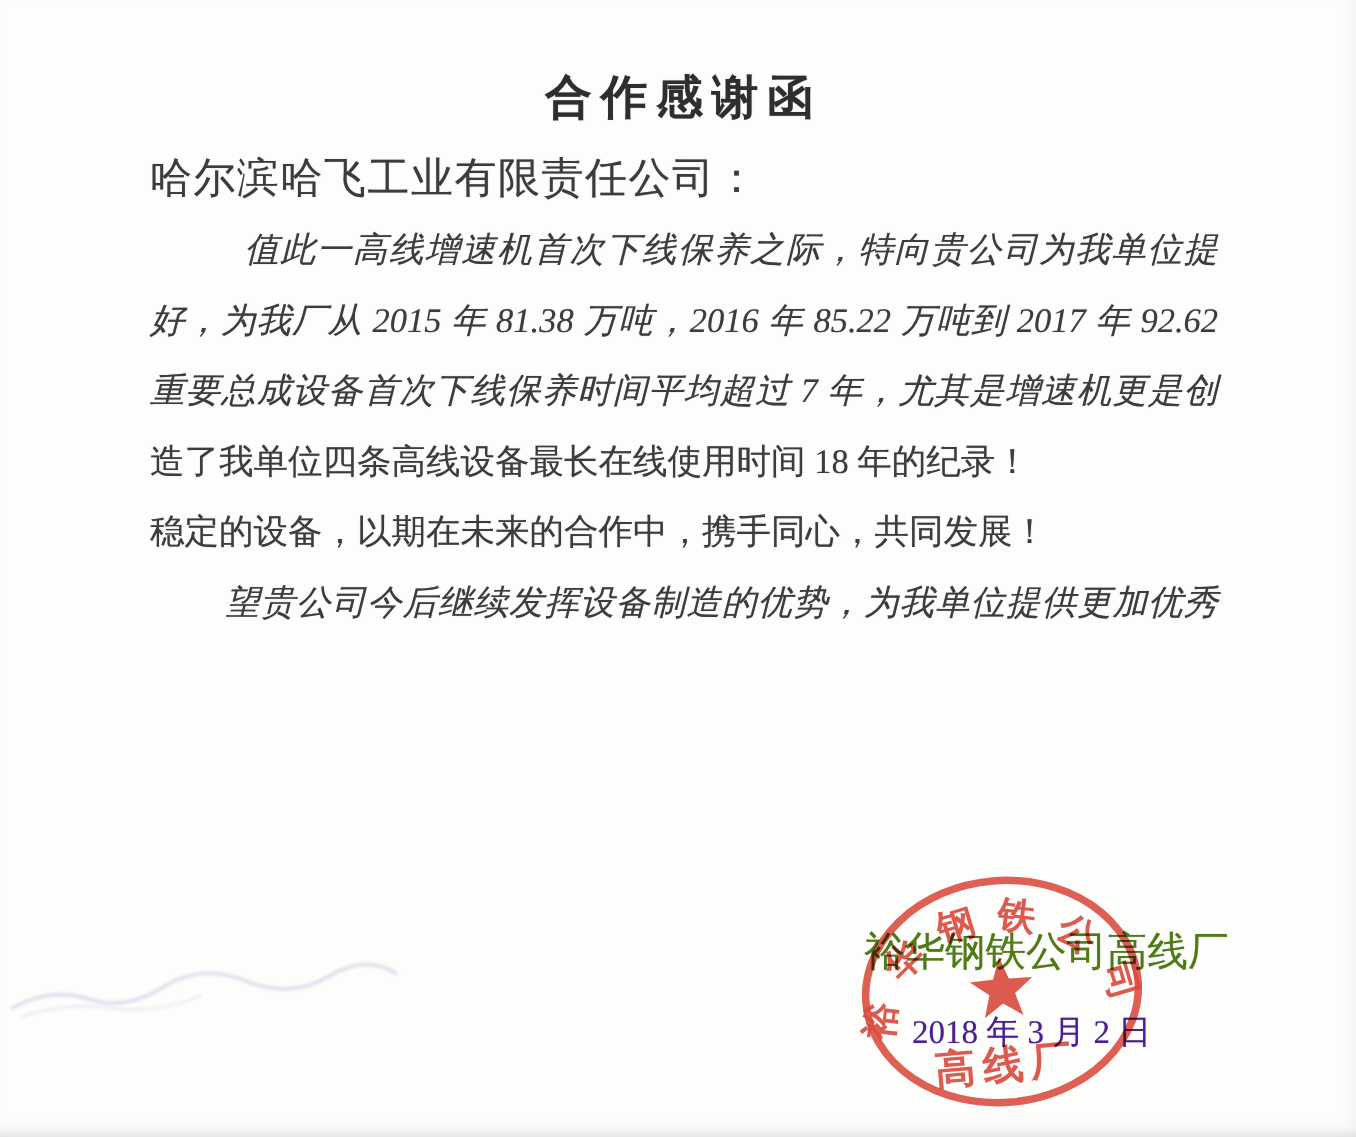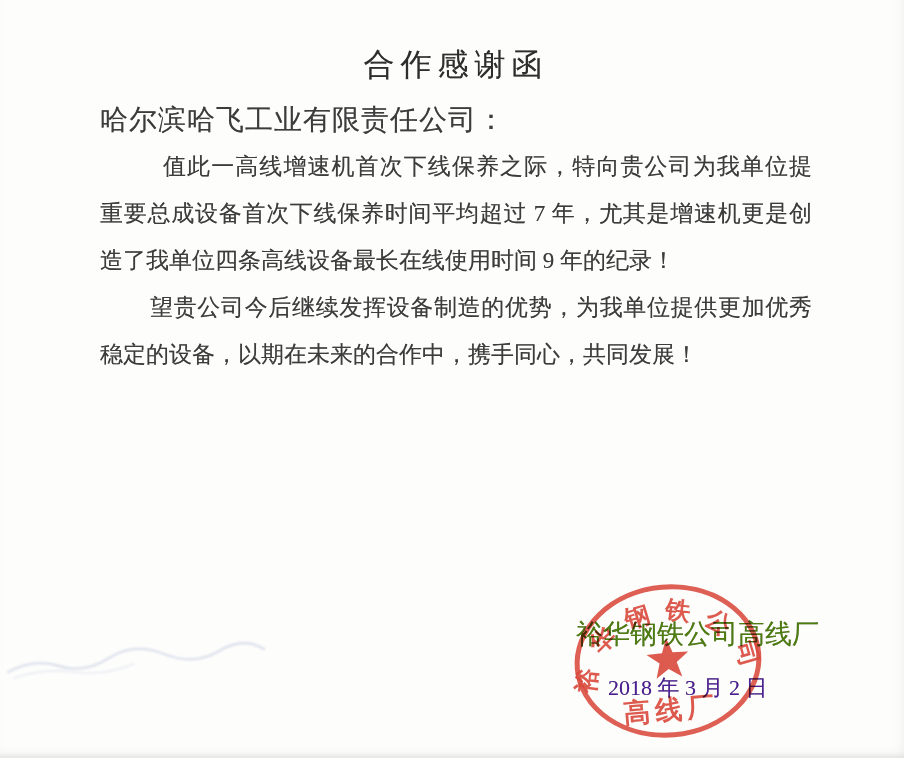--- a/index.html
+++ b/index.html
@@ -30,41 +30,42 @@
     position: absolute;
     left: 100px;
     top: 40px;
     width: 712px;
     color: #3c3c3c;
     text-shadow: 0 0 0.6px rgba(70,70,70,0.55);
   }
   .title {
     text-align: center;
     font-size: 31px;
-    font-weight: normal;
+    font-weight: bold;
     letter-spacing: 6px;
     line-height: 50px;
     margin: 0 0 6px 0;
     color: #2e2e2e;
   }
   .salutation {
     font-size: 28px;
     line-height: 47px;
     letter-spacing: 1px;
   }
   .line {
     font-size: 23px;
     line-height: 47px;
     white-space: nowrap;
   }
   .line.fill {
     white-space: normal;
     text-align: justify;
     text-align-last: justify;
     text-justify: inter-character;
+    font-style: italic;
   }
   .line.indent-lg { text-indent: 63px; }
   .line.indent    { text-indent: 50px; }
 
   .signature {
     position: absolute;
     left: 576px;
     top: 619px;
     font-size: 27px;
     line-height: 30px;
@@ -109,24 +110,25 @@
 </style>
 </head>
 <body>
 
 <div class="page">
 
   <div class="letter">
     <div class="title">合作感谢函</div>
     <div class="salutation">哈尔滨哈飞工业有限责任公司：</div>
     <div class="line fill indent-lg">值此一高线增速机首次下线保养之际，特向贵公司为我单位提</div>
+    <div class="line fill">好，为我厂从 2015 年 81.38 万吨，2016 年 85.22 万吨到 2017 年 92.62</div>
     <div class="line fill">重要总成设备首次下线保养时间平均超过 7 年，尤其是增速机更是创</div>
-    <div class="line">造了我单位四条高线设备最长在线使用时间 9 年的纪录！</div>
+    <div class="line">造了我单位四条高线设备最长在线使用时间 18 年的纪录！</div>
+    <div class="line">稳定的设备，以期在未来的合作中，携手同心，共同发展！</div>
     <div class="line fill indent">望贵公司今后继续发挥设备制造的优势，为我单位提供更加优秀</div>
-    <div class="line">稳定的设备，以期在未来的合作中，携手同心，共同发展！</div>
   </div>
 
   <div class="signature">裕华钢铁公司高线厂</div>
   <div class="date">2018 年 3 月 2 日</div>
 
   <svg class="smudge" viewBox="0 0 300 44" xmlns="http://www.w3.org/2000/svg">
     <path d="M4,30 Q30,16 55,24 T105,16 T160,12 T215,9 T260,7" fill="none" stroke="#93a2c6" stroke-width="2.4" stroke-linecap="round" opacity="0.7"></path>
     <path d="M10,36 Q40,26 70,30 T130,22" fill="none" stroke="#a4b0cd" stroke-width="1.6" stroke-linecap="round" opacity="0.5"></path>
   </svg>
 

